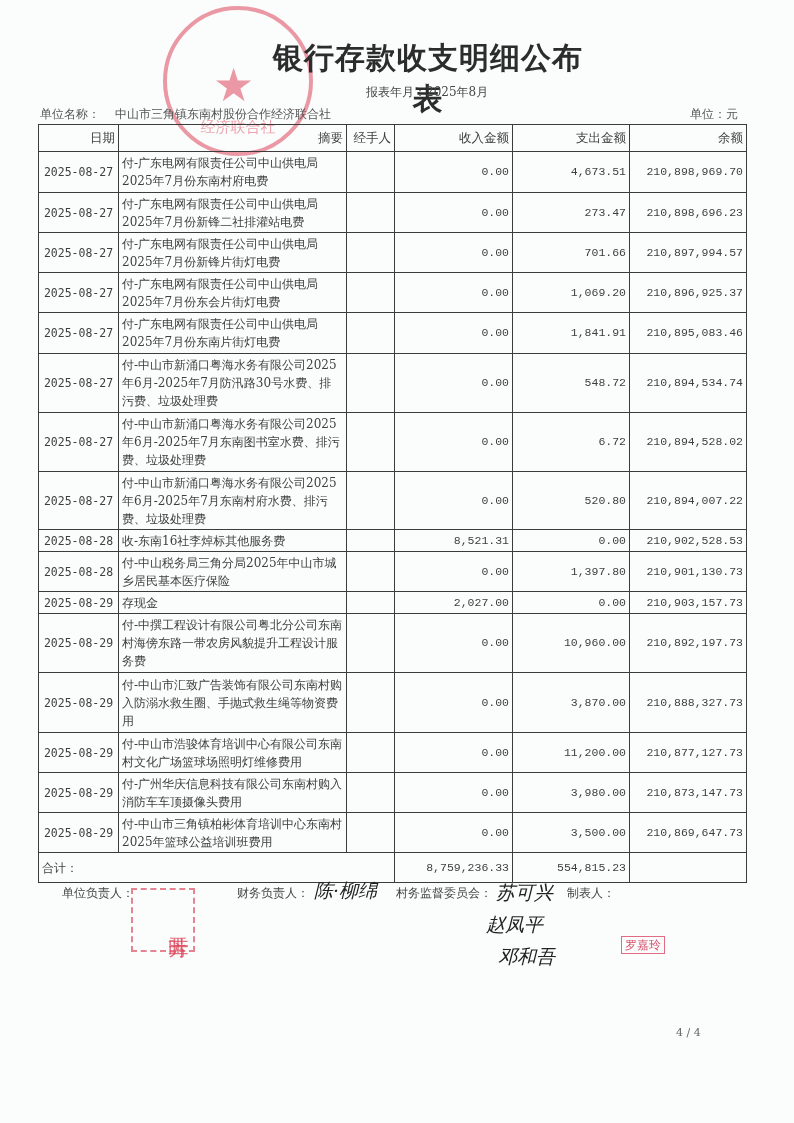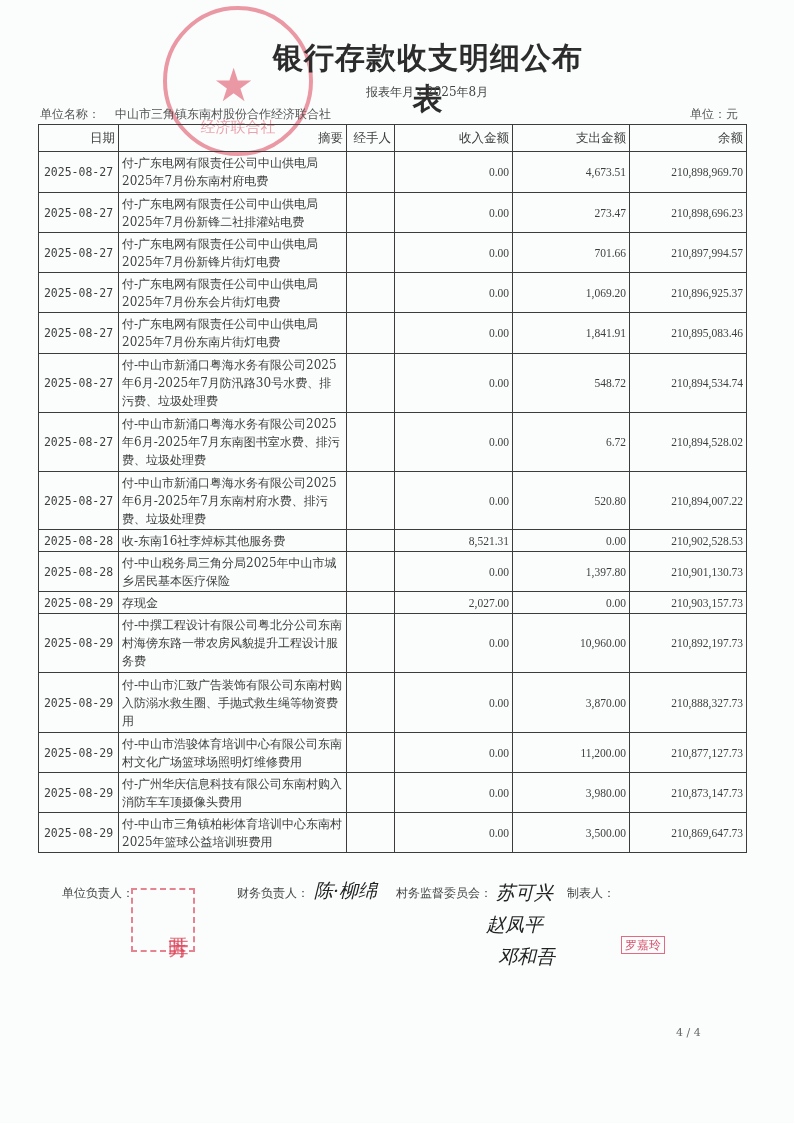--- a/index.html
+++ b/index.html
@@ -20,21 +20,21 @@
     position:absolute; left:38px; top:124px; width:708px; border-collapse:collapse; table-layout:fixed;
     font-size:12px;
   }
   table.ledger td, table.ledger th {
     border:1px solid #3c3c3c; padding:0 3px; vertical-align:middle; color:#3e3e3e;
     font-weight:normal; line-height:18px;
   }
   table.ledger th { height:26px; text-align:right; font-size:12.5px; }
   td.date { text-align:center; font-family:"DejaVu Sans Mono","Liberation Mono",monospace; font-size:11.5px; }
   td.summary { text-align:left; font-size:12px; padding-left:3px; line-height:19px; }
-  td.num { text-align:right; vertical-align:bottom; font-family:Liberation Serif, serif; font-size:11.5px; padding-bottom:1px; }
+  td.num { text-align:right; vertical-align:bottom; font-family:Liberation Mono, monospace; font-size:11.5px; padding-bottom:1px; }
   td.total-label { text-align:left; vertical-align:top; padding-top:6px; }
   .sign-row { position:absolute; top:885px; font-size:12px; color:#444; }
   .stamp-round {
     position:absolute; left:163px; top:6px; width:150px; height:150px; border-radius:50%;
     border:4px solid rgba(220,70,90,0.55); box-sizing:border-box; pointer-events:none;
   }
   .stamp-star {
     position:absolute; left:213px; top:58px; font-size:46px; color:rgba(220,70,90,0.55); pointer-events:none;
     font-family:"DejaVu Sans", sans-serif;
   }
@@ -210,20 +210,26 @@
       <td class="num">210,873,147.73</td>
     </tr>
     <tr style="height:40px">
       <td class="date">2025-08-29</td>
       <td class="summary">付-中山市三角镇柏彬体育培训中心东南村2025年篮球公益培训班费用</td>
       <td></td>
       <td class="num">0.00</td>
       <td class="num">3,500.00</td>
       <td class="num">210,869,647.73</td>
     </tr>
+    <tr style="height:30px">
+      <td class="total-label" colspan="3">合计：</td>
+      <td class="num">8,759,236.33</td>
+      <td class="num">554,815.23</td>
+      <td class="num"></td>
+    </tr>
   </tbody>
 </table>
 
 <div class="sign-row" style="left:62px">单位负责人：</div>
 <div class="seal-square">叶玉芳</div>
 
 <div class="sign-row" style="left:237px">财务负责人：</div>
 <div class="signature" style="left:305px; top:878px;margin-left:9px;">陈·柳绵</div>
 
 <div class="sign-row" style="left:396px">村务监督委员会：</div>

